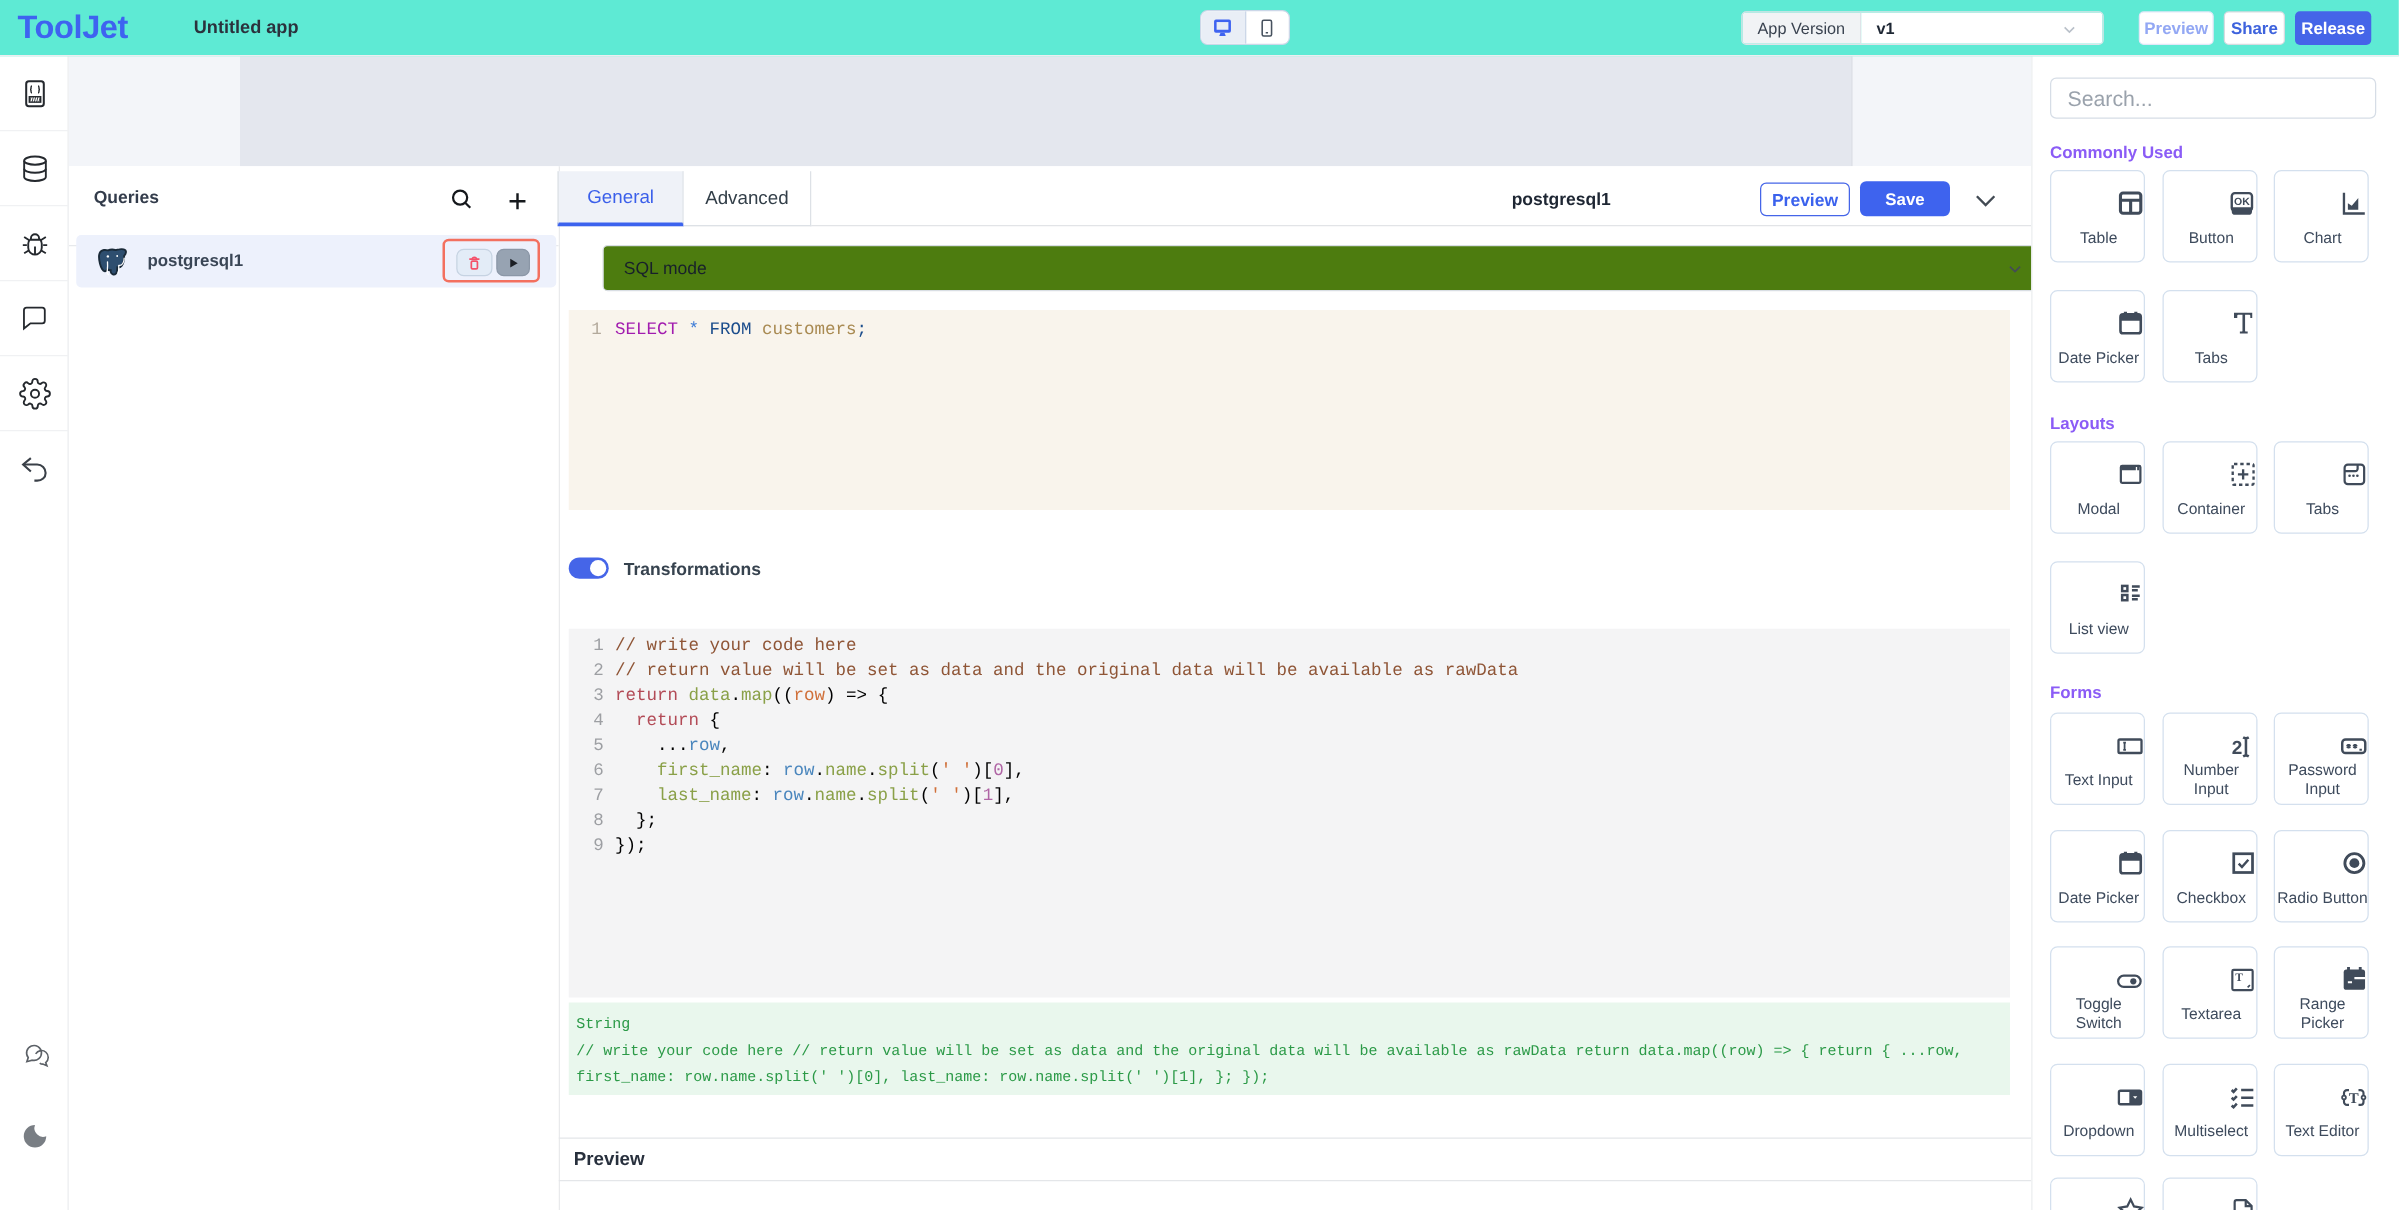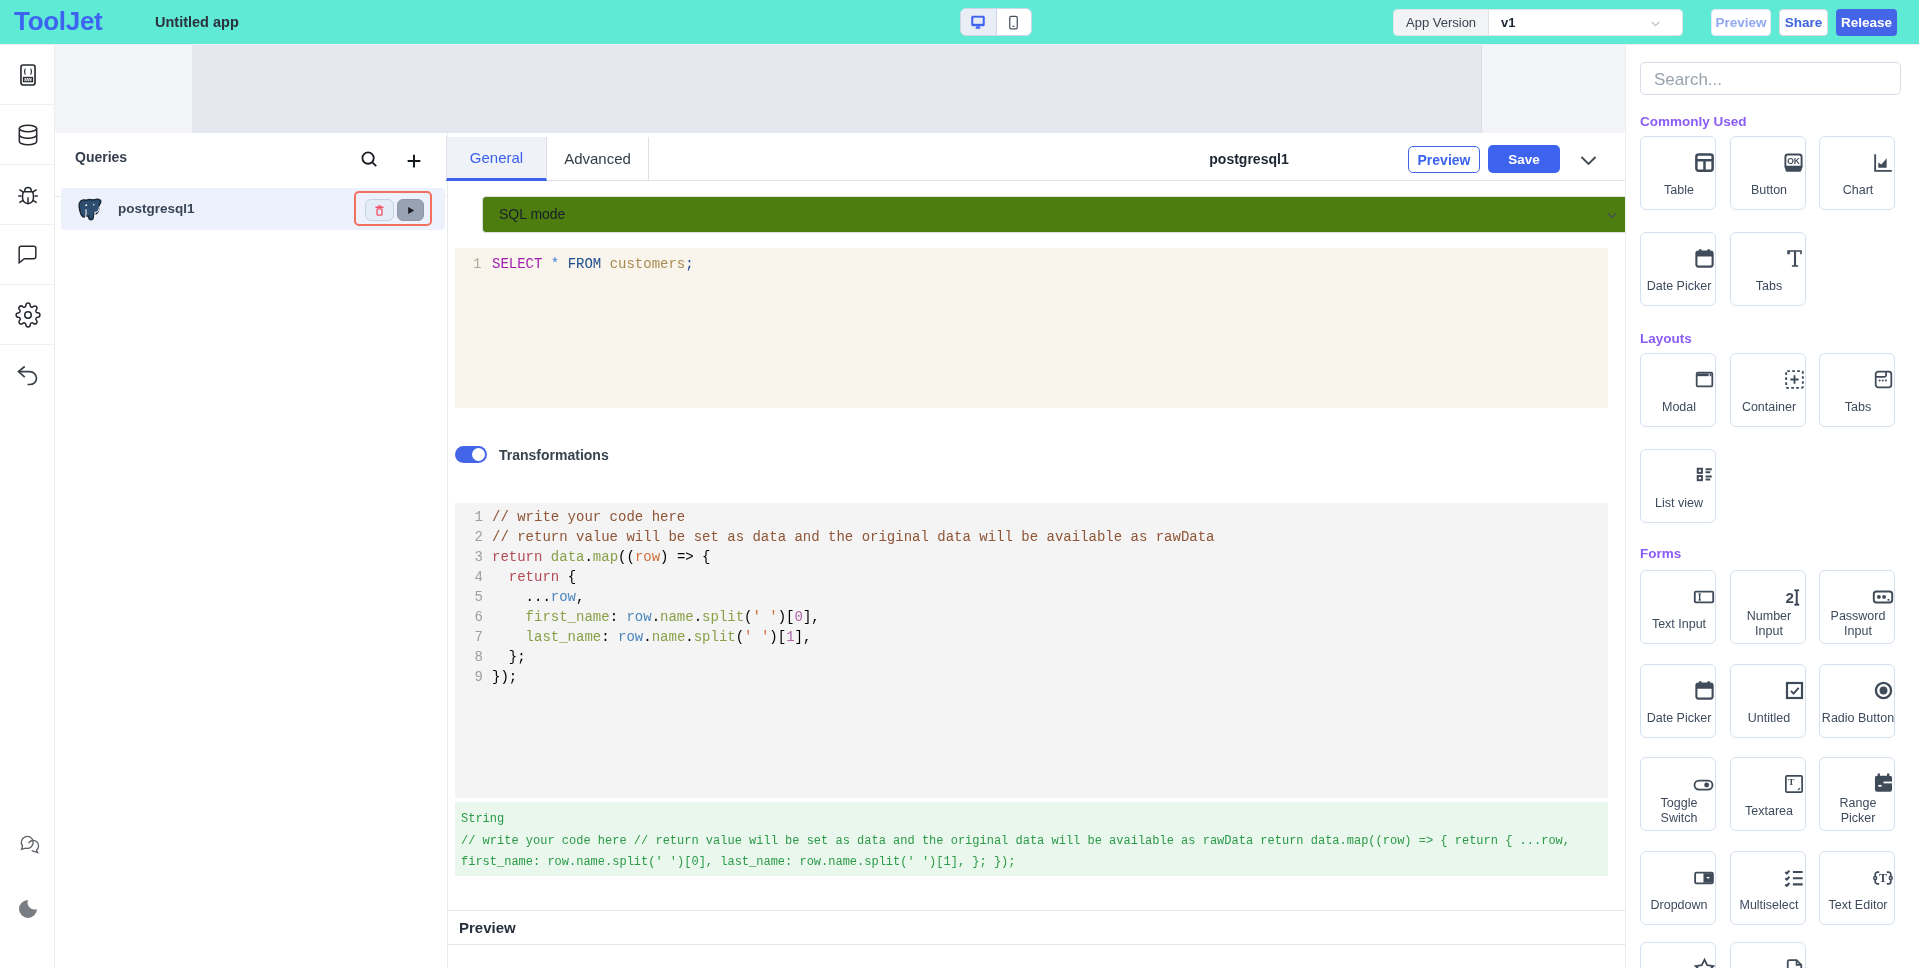--- a/index.html
+++ b/index.html
@@ -428,21 +428,21 @@
     </div>
     <div class="lb lb1">Date Picker</div>
   </div>
 <div class="card" style="left:1730px;top:664px">
     <div class="ic">
       <svg width="25" height="25" viewBox="0 0 24 24" fill="none" stroke="#404b5a" stroke-width="2.1">
         <rect x="4.8" y="4.8" width="14.4" height="14.4"></rect>
         <path d="M8.6 12.4l2.5 2.6 4.9-5.6" stroke-width="1.9"></path>
       </svg>
     </div>
-    <div class="lb lb1">Untitled</div>
+    <div class="lb lb1">Checkbox</div>
   </div>
 <div class="card" style="left:1819px;top:664px">
     <div class="ic">
       <svg width="25" height="25" viewBox="0 0 24 24" fill="none" stroke="#404b5a" stroke-width="2.2">
         <circle cx="12" cy="12" r="7.3"></circle>
         <circle cx="12" cy="12" r="3.8" fill="#404b5a" stroke="none"></circle>
       </svg>
     </div>
     <div class="lb lb1">Radio Button</div>
   </div>

